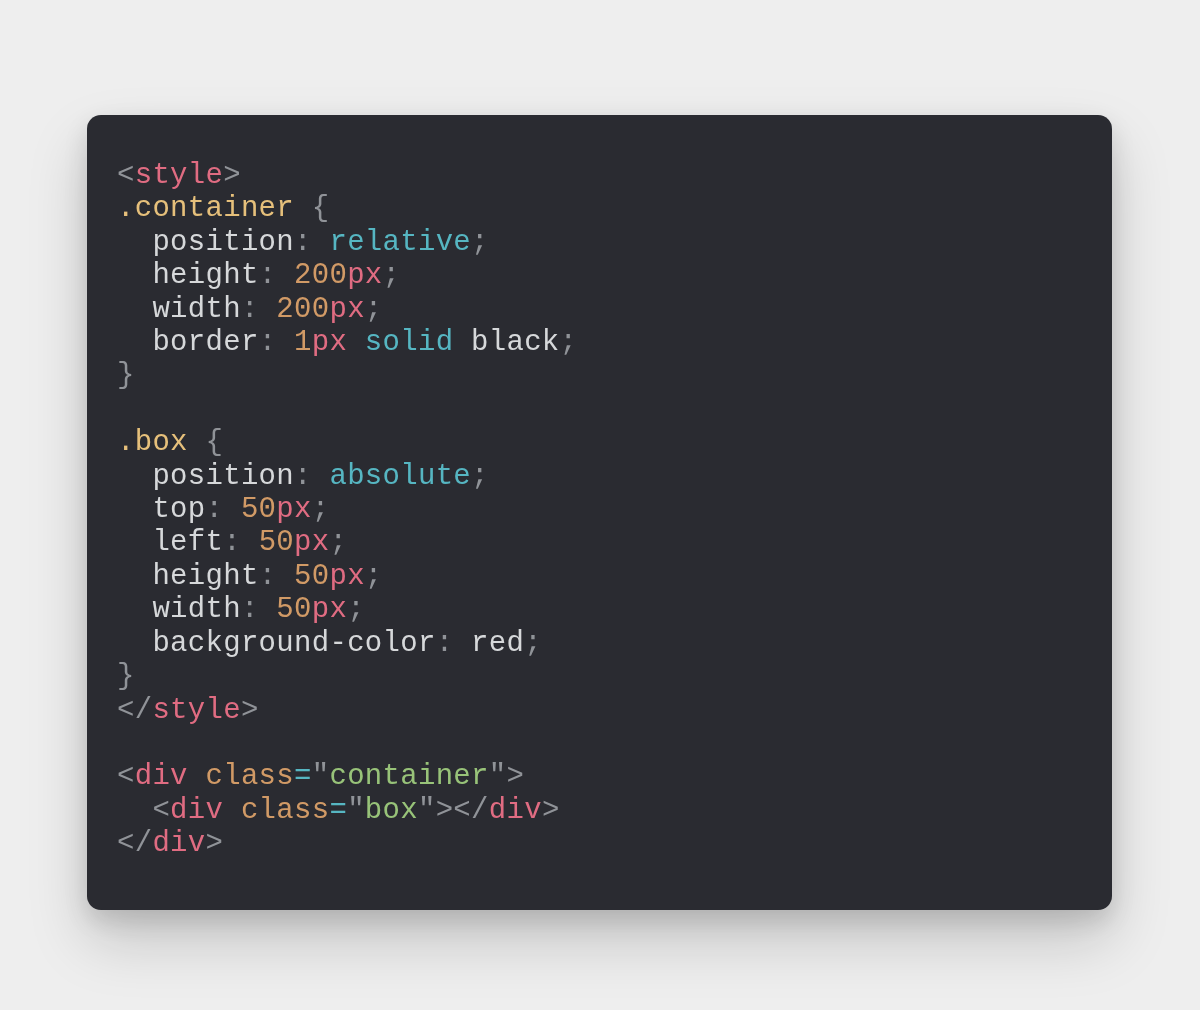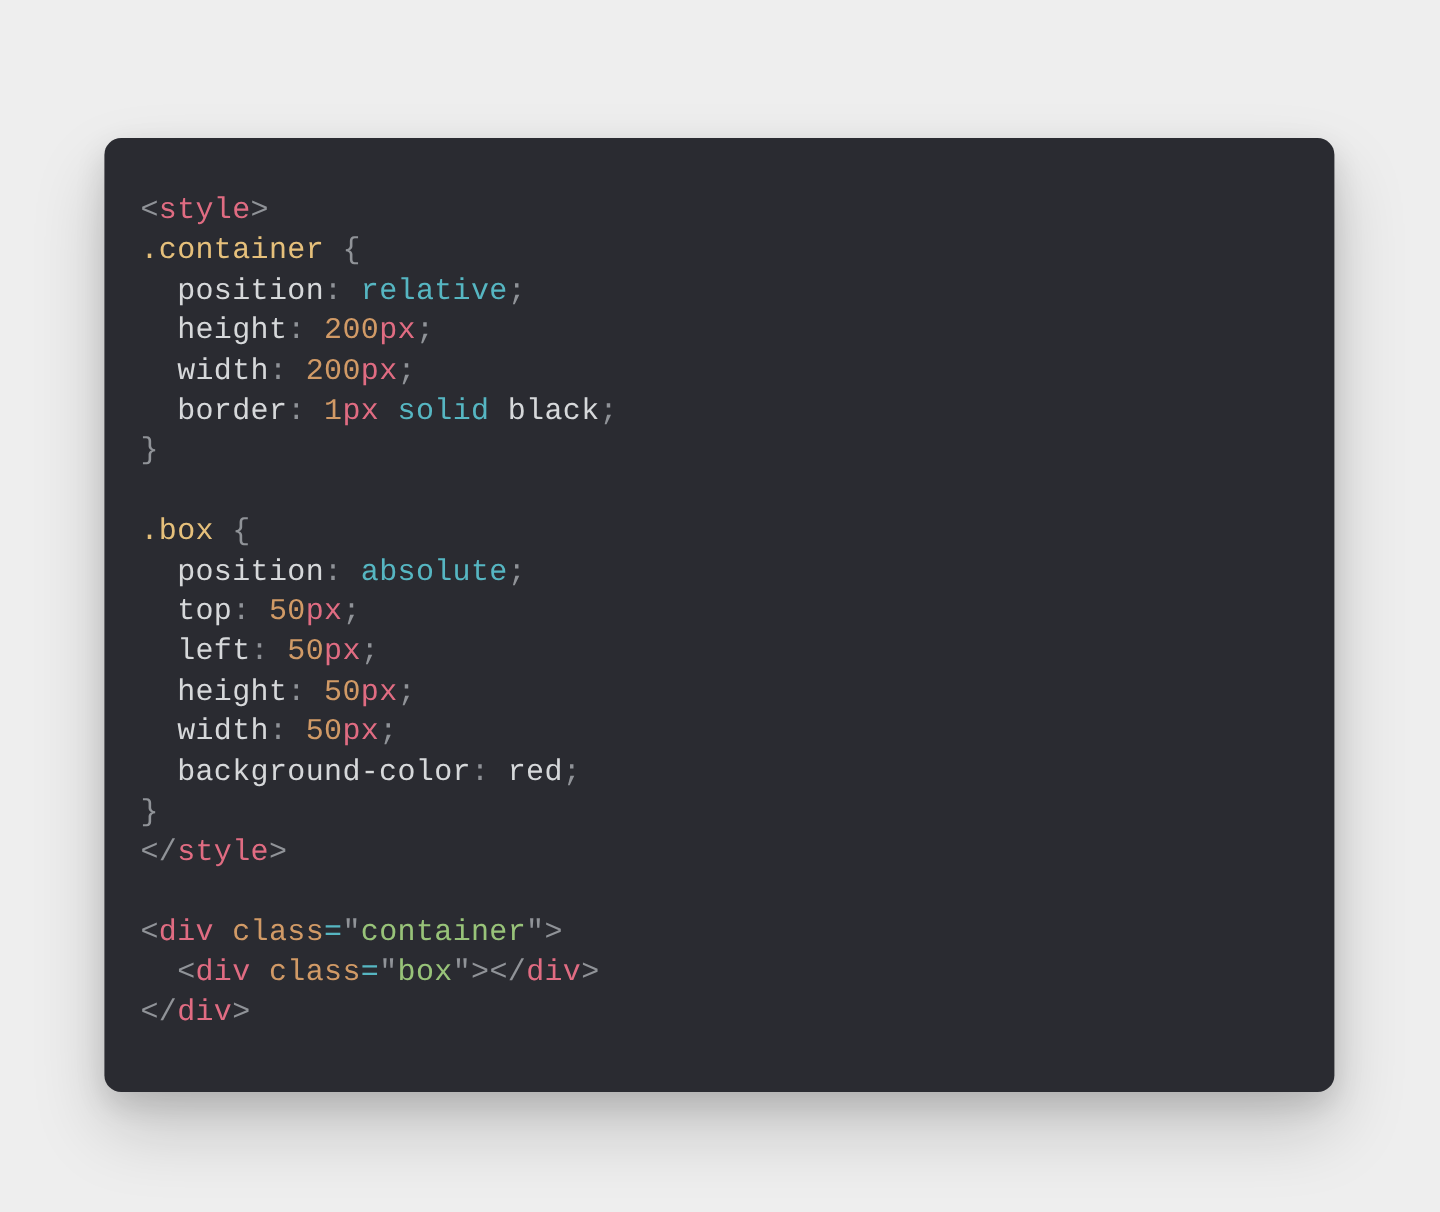--- a/index.html
+++ b/index.html
@@ -20,21 +20,21 @@
     border-radius: 14px;
     box-shadow:
       0 30px 60px rgba(0,0,0,0.18),
       0 10px 25px rgba(0,0,0,0.12);
     box-sizing: border-box;
   }
   pre.code {
     margin: 0;
     padding: 44px 30px 44px 30px;
     font-family: inherit;
-    font-size: 25px;
+    font-size: 29px;
     line-height: 33.4px;
     letter-spacing: 0.3px;
     color: #d7d9db;
     white-space: pre;
   }
   
   .pn { color: #909398; }   
   .tg { color: #e06c82; }   
   .sl { color: #e6c07b; }   
   .pr { color: #d6d8da; }   

